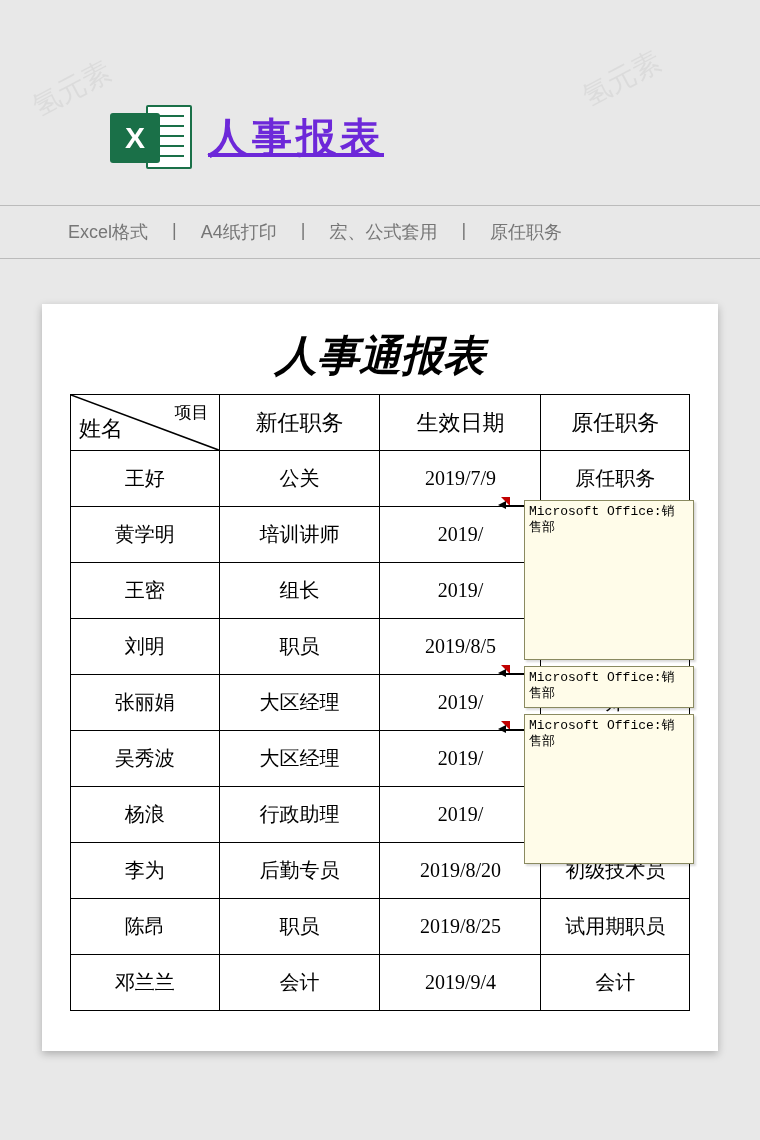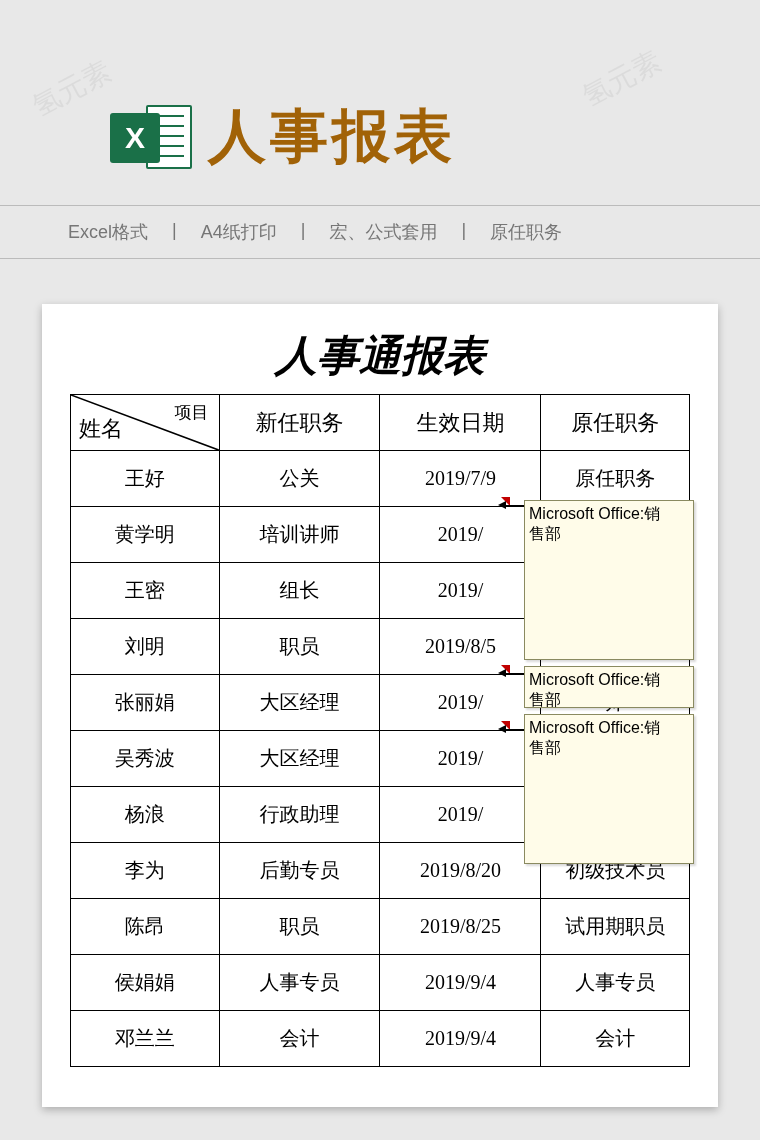--- a/index.html
+++ b/index.html
@@ -49,25 +49,26 @@
     left: 0; top: 18px;
     width: 50px; height: 50px;
     background: #1a7048;
     border-radius: 3px;
     display:flex; align-items:center; justify-content:center;
   }
   .excel-icon .badge span {
     color:#fff; font-family: Arial, sans-serif; font-weight:bold; font-size:30px;
   }
   .title-main {
-    color: #a16207;
-    font-size: 58px;
+    color: #6d28d9;
+    font-size: 40px;
     font-weight: bold;
     letter-spacing: 4px;
     font-family: "Microsoft YaHei","SimHei",sans-serif;
+    text-decoration: underline;
   }
   .subheader {
     border-top: 1px solid #bbb;
     border-bottom: 1px solid #bbb;
     margin: 18px 0 0 0;
     padding: 14px 0 14px 68px;
     color: #767676;
     font-size: 18px;
     font-family: "Microsoft YaHei", sans-serif;
     display: flex;
@@ -123,22 +124,22 @@
   .comment-marker {
     position: absolute;
     width: 0; height: 0;
     border-top: 9px solid #c10000;
     border-left: 9px solid transparent;
   }
   .comment-box {
     position: absolute;
     background: #fffce9;
     border: 1px solid #8a8a60;
-    font-family: Liberation Sans, sans-serif;
-    font-size: 16px;
+    font-family: Liberation Mono, monospace;
+    font-size: 13px;
     padding: 3px 4px;
     line-height: 1.25;
     box-shadow: 2px 2px 2px rgba(0,0,0,0.15);
     text-align: left;
   }
   .comment-line {
     position: absolute;
     height: 1px;
     background: #000;
   }
@@ -260,26 +261,20 @@
           <td>2019/8/20</td>
           <td>初级技术员</td>
         </tr>
         <tr>
           <td>陈昂</td>
           <td>职员</td>
           <td>2019/8/25</td>
           <td>试用期职员</td>
         </tr>
         <tr>
-          <td>侯娟娟</td>
-          <td>人事专员</td>
-          <td>2019/9/4</td>
-          <td>人事专员</td>
-        </tr>
-        <tr>
           <td>邓兰兰</td>
           <td>会计</td>
           <td>2019/9/4</td>
           <td>会计</td>
         </tr>
       </tbody>
   </table>
 
   <div class="comment-marker" style="left:459px; top:193px"></div>
   <div class="comment-marker" style="left:459px; top:361px"></div>

